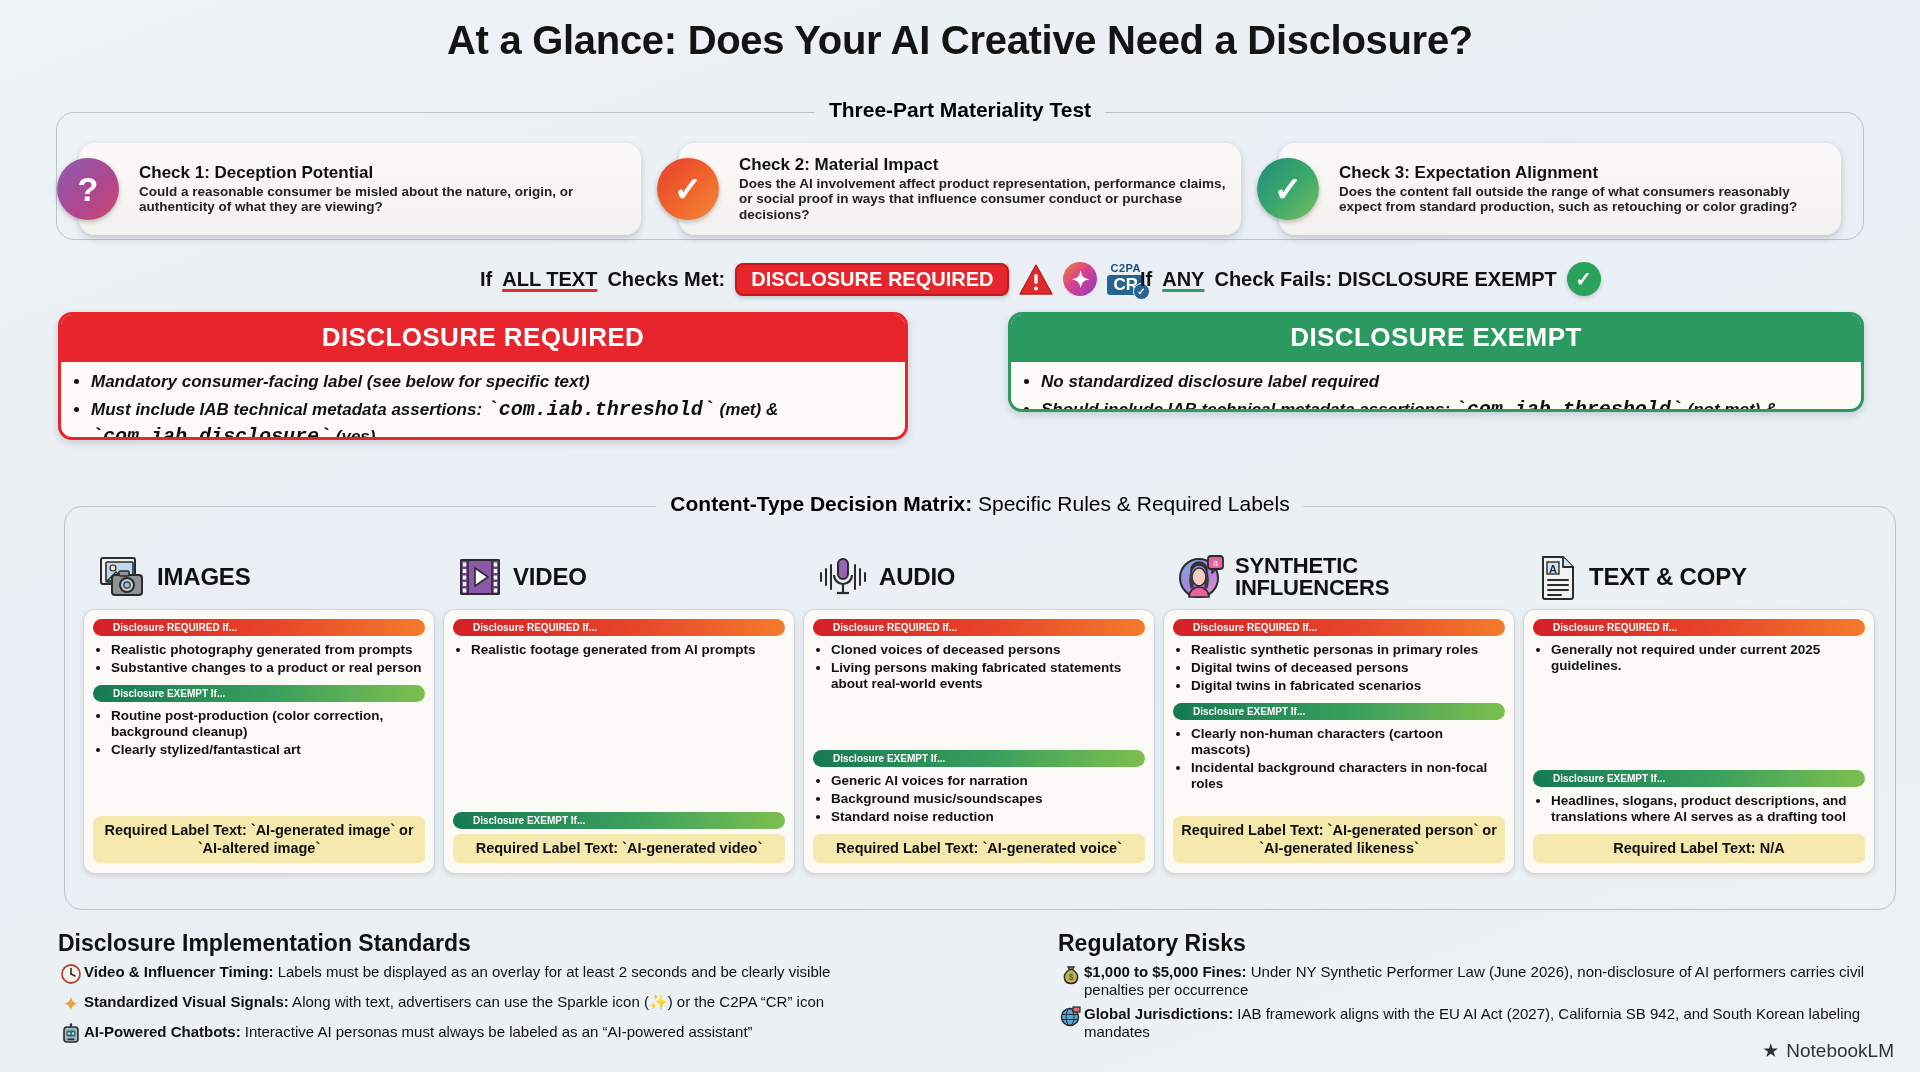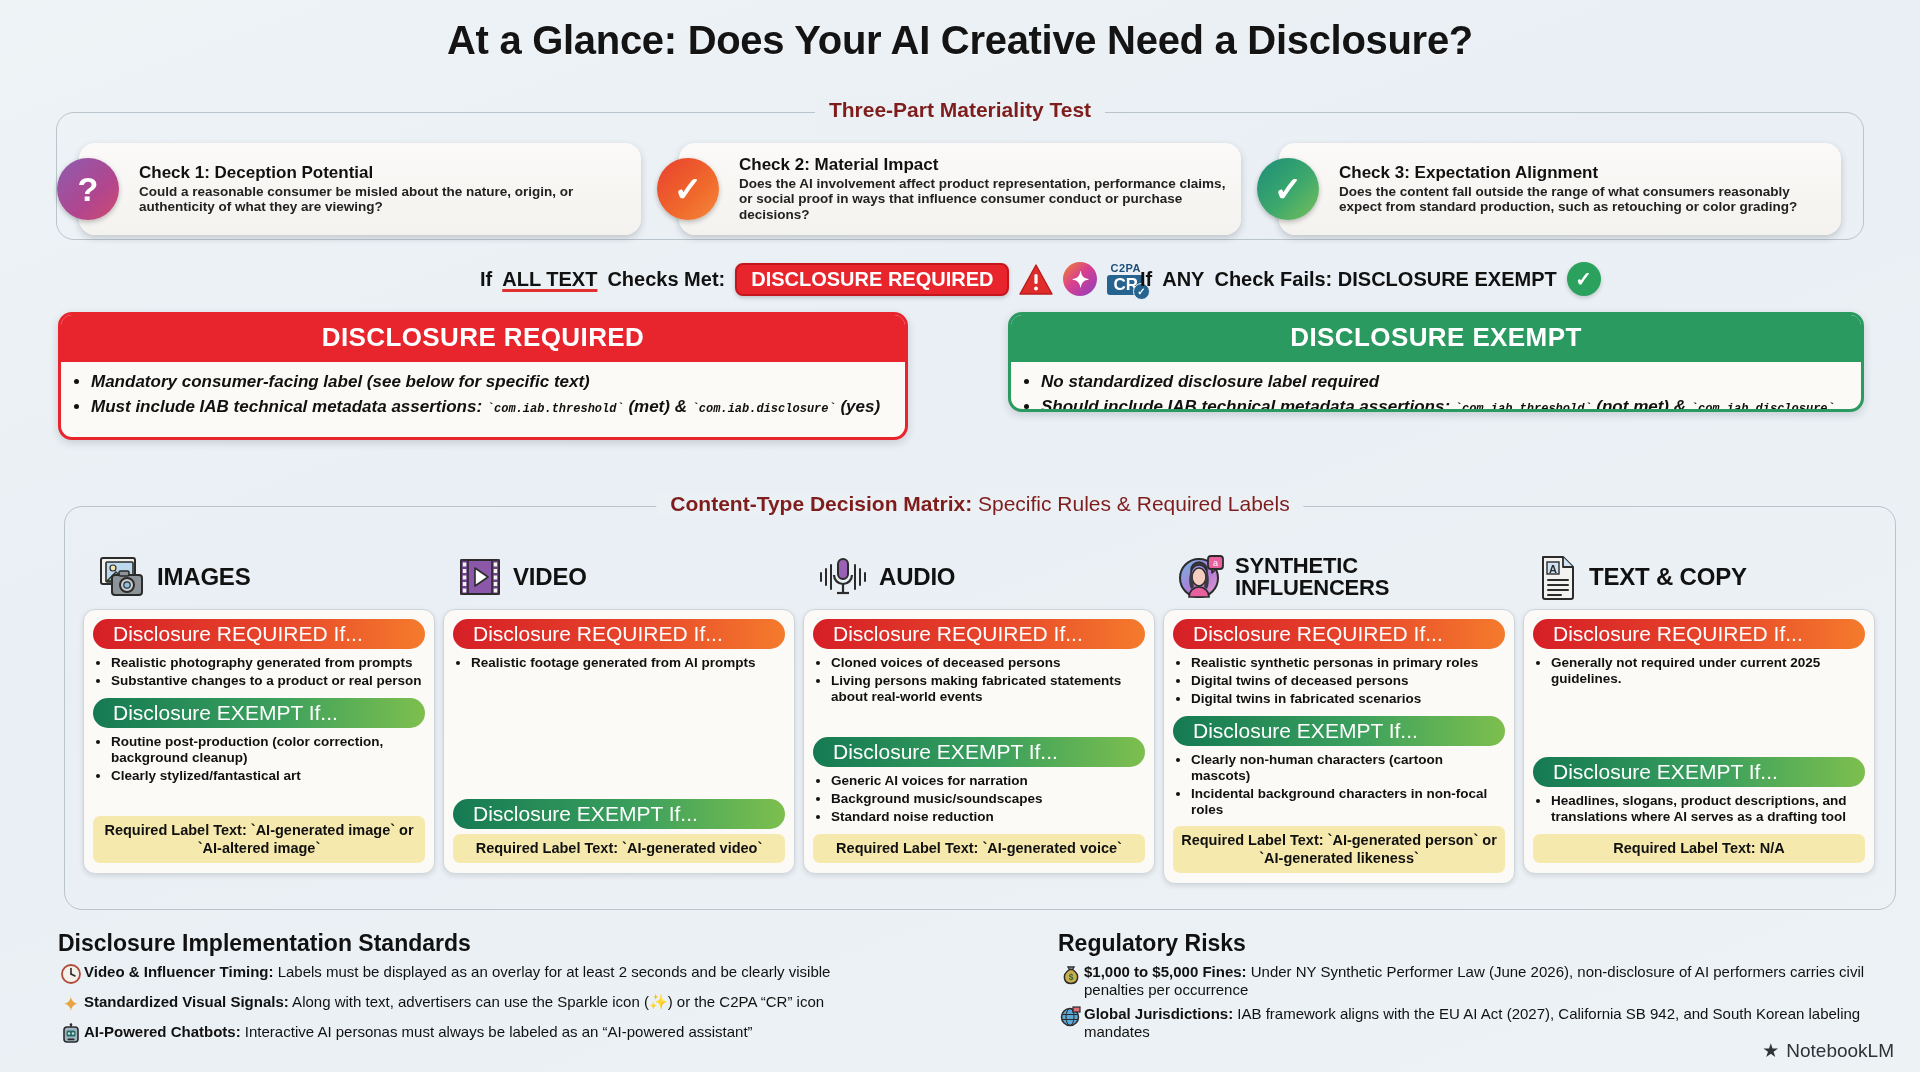--- a/index.html
+++ b/index.html
@@ -31,21 +31,21 @@
     border-radius:18px;
     box-sizing:border-box;
   }
   .panel-legend{
     position:absolute;
     top:-15px;left:50%;transform:translateX(-50%);
     background:#eaf0f4;
     padding:0 14px;
     font-size:21px;font-weight:bold;
     white-space:nowrap;
-    color:#7f1d1d;
+    color:#000000;
   }
   .panel-legend .light{font-weight:normal;}
 
   
   .check-row{position:absolute;left:22px;top:30px;right:22px;display:flex;gap:38px;}
   .check-card{
     position:relative;
     flex:1;
     background:linear-gradient(180deg,#fbfaf8 0%,#f4f2ef 100%);
     border-radius:16px;
@@ -74,21 +74,21 @@
   }
   .verdict-left{
     position:absolute;left:480px;display:flex;align-items:center;gap:10px;
     font-size:20px;font-weight:bold;
   }
   .verdict-right{
     position:absolute;left:1140px;display:flex;align-items:center;gap:10px;
     font-size:20px;font-weight:bold;
   }
   .u-red{text-decoration:underline;text-decoration-color:#e03030;text-decoration-thickness:3px;text-underline-offset:3px;}
-  .u-green{text-decoration-color:#2e9e62;text-decoration-thickness:3px;text-underline-offset:3px;}
+  .u-green{text-decoration:underline;text-decoration-color:#2e9e62;text-decoration-thickness:3px;text-underline-offset:3px;}
   .pill-red{
     background:#e8242c;color:#fff;border-radius:8px;
     padding:3px 14px;font-size:20px;font-weight:bold;
     border:2px solid #c5161d;
     box-shadow:0 2px 4px rgba(0,0,0,.18);
   }
   .ico-warn{width:34px;height:31px;position:relative;display:inline-block;}
   .ico-sparkle{
     width:34px;height:34px;border-radius:50%;
     background:linear-gradient(135deg,#f0852f 0%,#d9408e 45%,#8b3fc4 100%);
@@ -121,38 +121,38 @@
   .bigbox.green{border:3px solid #2a9a60;}
   .bigbox-head{
     text-align:center;color:#fff;font-size:26px;font-weight:bold;
     padding:7px 0 9px;letter-spacing:.4px;
     border-radius:9px 9px 0 0;
   }
   .bigbox.red .bigbox-head{background:#e8242c;}
   .bigbox.green .bigbox-head{background:#2a9a60;}
   .bigbox ul{margin:9px 0 6px 0;padding-left:30px;}
   .bigbox li{font-size:17px;font-weight:bold;line-height:1.35;margin-bottom:2px;font-style:italic;}
-  code.mono{font-family:"Liberation Mono",monospace;font-weight:bold;font-size:12px;}
+  code.mono{font-family:"Liberation Mono",monospace;font-weight:bold;font-size:20px;}
 
   
   .matrix-cols{
     position:absolute;left:18px;right:20px;top:38px;
     display:flex;gap:8px;
   }
   .mcol{flex:1;display:flex;flex-direction:column;}
   .mhead{display:flex;align-items:center;gap:10px;height:64px;padding-left:14px;}
   .mhead-label{font-size:24px;font-weight:bold;letter-spacing:-.2px;line-height:1.02;}
   .mhead-label.two{font-size:22px;}
   .mcard{
     background:#fbfaf7;border:1.4px solid #cfd6db;border-radius:12px;
     padding:9px 9px 10px;box-shadow:0 2px 5px rgba(40,50,60,.13);
     min-height:244px;display:flex;flex-direction:column;
   }
   .band{
-    border-radius:16px;color:#fff;font-size:21px;font-weight:normal;
+    border-radius:16px;color:#fff;font-size:10px;font-weight:bold;
     padding:3px 20px;margin-bottom:5px;
   }
   .band-req{background:linear-gradient(90deg,#d51f26 0%,#e8452b 55%,#f47b2c 100%);}
   .band-exempt{background:linear-gradient(90deg,#157a52 0%,#3ba05d 55%,#7dbf4e 100%);}
   .mcard ul{margin:1px 0 7px 0;padding-left:18px;}
   .mcard li{font-size:13.5px;font-weight:bold;line-height:1.18;margin-bottom:2px;}
   .label-box{
     margin-top:auto;background:#f6e9ae;border-radius:7px;
     text-align:center;font-size:14.5px;font-weight:bold;
     padding:6px 6px;line-height:1.2;

